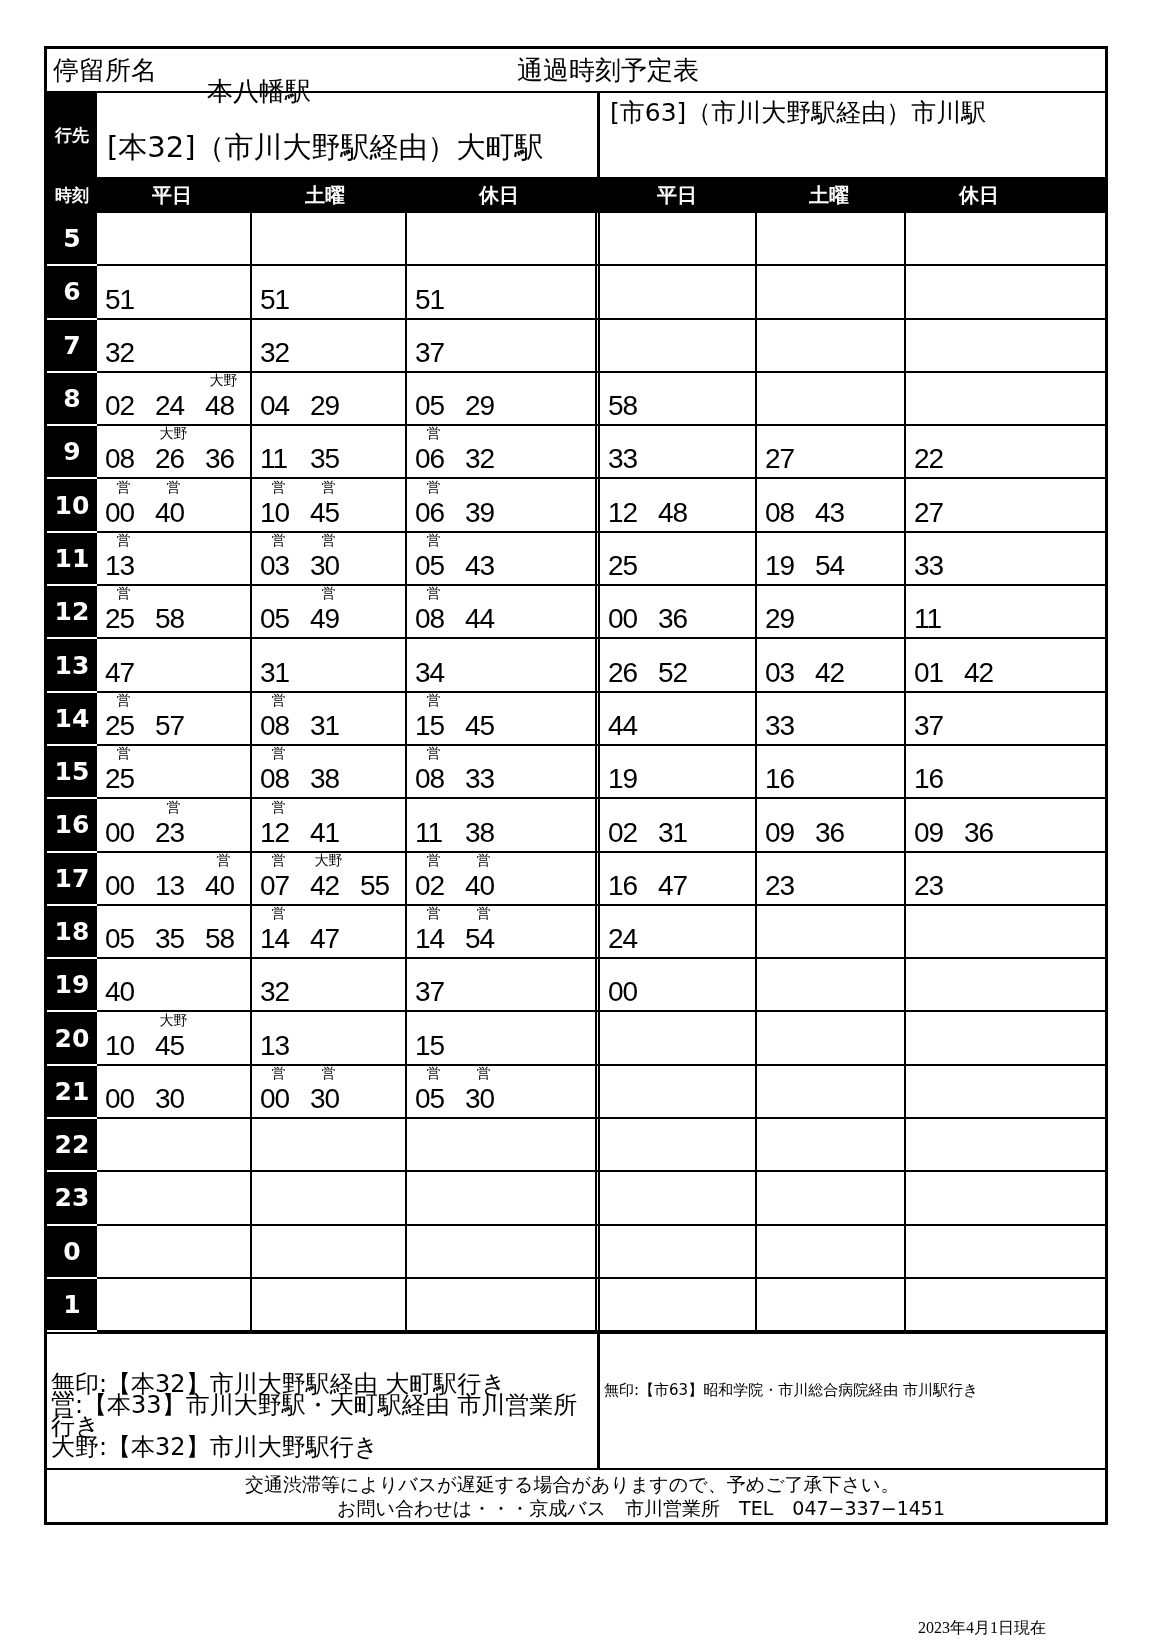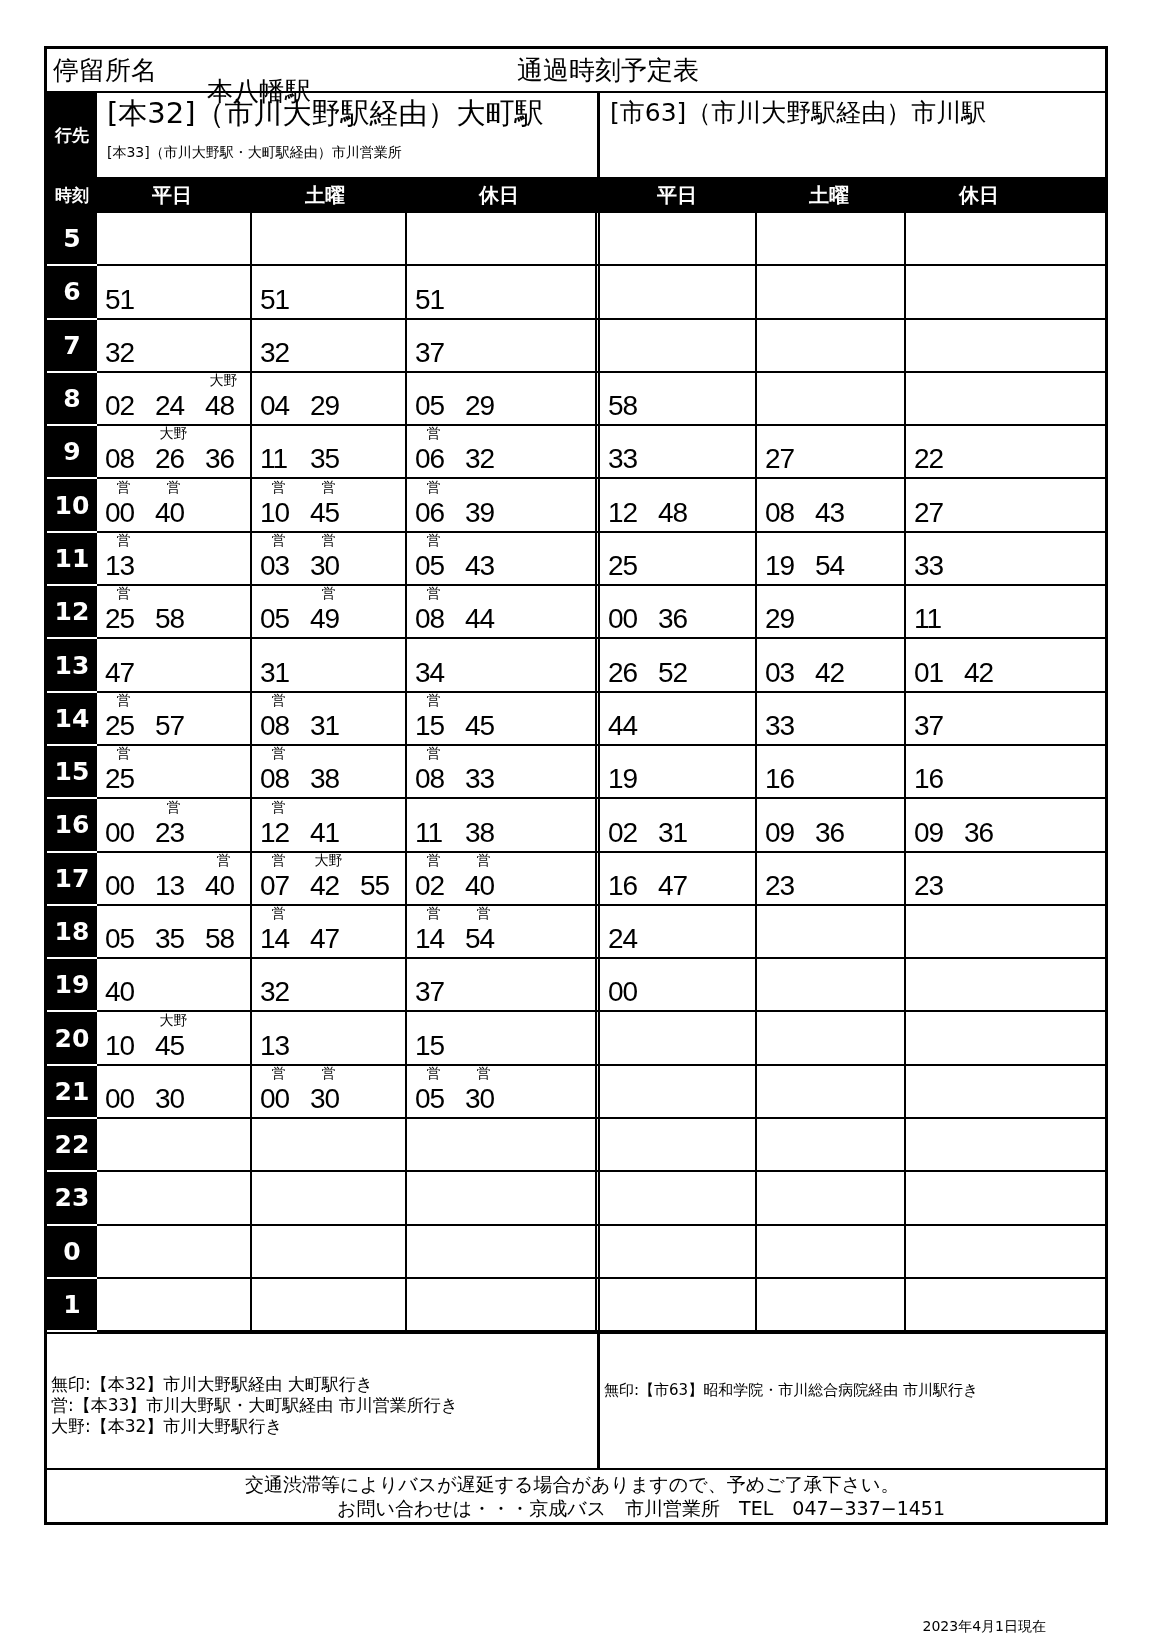--- a/index.html
+++ b/index.html
@@ -5,44 +5,44 @@
   html,body{margin:0;padding:0;background:#fff;}
   body{width:1156px;height:1652px;position:relative;font-family:"DejaVu Sans","Liberation Sans",sans-serif;color:#000;}
   .sheet{position:absolute;left:44px;top:46px;width:1064px;border:3px solid #000;box-sizing:border-box;}
   .title-row{height:42px;border-bottom:2px solid #000;position:relative;font-size:26px;line-height:42px;}
   .title-row .stop-label{position:absolute;left:6px;top:0;}
   .title-row .stop-name{position:absolute;left:160px;top:0;margin-top:21px;}
   .title-row .doc-title{position:absolute;left:470px;top:0;}
   .dest-row{height:84px;position:relative;border-bottom:0;}
   .dest-label{position:absolute;left:0;top:0;width:50px;height:84px;background:#000;color:#fff;font-size:17px;font-weight:bold;display:flex;align-items:center;justify-content:center;}
   .dest-left{position:absolute;left:50px;top:0;width:503px;height:84px;border-right:3px solid #000;box-sizing:border-box;}
-  .dest-left .main{font-size:29px;line-height:40px;padding-left:10px;white-space:nowrap;}
+  .dest-left .main{font-size:29px;line-height:40px;padding-left:10px;white-space:nowrap;margin-top:34px;}
   .dest-left .sub{font-size:14px;line-height:38px;padding-left:10px;white-space:nowrap;}
   .dest-right{position:absolute;left:553px;top:0;right:0;height:84px;}
   .dest-right .main{font-size:25px;line-height:40px;padding-left:10px;white-space:nowrap;}
   .header-row{height:36px;background:#000;color:#fff;position:relative;font-size:20px;font-weight:bold;}
   .header-row span{position:absolute;top:0;line-height:36px;}
   .hr-time{left:0;width:50px;text-align:center;font-size:17px;}
   .grid{position:relative;}
   .hrow{display:flex;height:53.3px;border-bottom:2px solid #000;box-sizing:border-box;}
   .hrow:last-child{border-bottom:2px solid #000;}
   .hour{width:50px;background:#000;color:#fff;font-size:25px;font-weight:bold;display:flex;align-items:center;justify-content:center;border-bottom:2px solid #fff;box-sizing:border-box;margin-bottom:-2px;}
   .cell{position:relative;border-right:2px solid #000;box-sizing:border-box;overflow:visible;}
   .c0{width:155px;} .c1{width:155px;} .c2{width:193px;border-right:5px double #000;}
   .c3{width:157px;} .c4{width:149px;} .c5{flex:1;border-right:none;}
   .deps{position:absolute;left:8px;bottom:2px;display:flex;gap:13px;}
   .dep{position:relative;font-size:28px;line-height:32px;width:37px;font-family:"Liberation Sans","DejaVu Sans",sans-serif;letter-spacing:-1px;}
   .dep .mk{position:absolute;top:-18px;left:0;width:37px;text-align:center;font-size:14px;line-height:16px;letter-spacing:0;}
   .legend-row{display:flex;height:134px;border-top:2px solid #000;border-bottom:2px solid #000;}
-  .legend-left{width:553px;border-right:3px solid #000;box-sizing:border-box;padding:40px 0 0 4px;font-size:17px;line-height:21px;}
+  .legend-left{width:553px;border-right:3px solid #000;box-sizing:border-box;padding:40px 0 0 4px;font-size:24px;line-height:21px;}
   .legend-right{flex:1;padding:46px 0 0 4px;font-size:15px;line-height:20px;white-space:nowrap;overflow:hidden;}
   .notice{height:52px;position:relative;font-size:19px;}
   .notice .l1{position:absolute;left:198px;top:2px;}
   .notice .l2{position:absolute;left:290px;top:26px;}
-  .asof{position:absolute;right:110px;top:1618px;font-size:14px;}
+  .asof{position:absolute;right:110px;top:1618px;font-size:16px;font-family:Liberation Serif, serif;}
 </style>
 </head>
 <body>
 
 <div class="sheet">
   <div class="title-row">
     <span class="stop-label">停留所名</span>
     <span class="stop-name">本八幡駅</span>
     <span class="doc-title">通過時刻予定表</span>
   </div>

